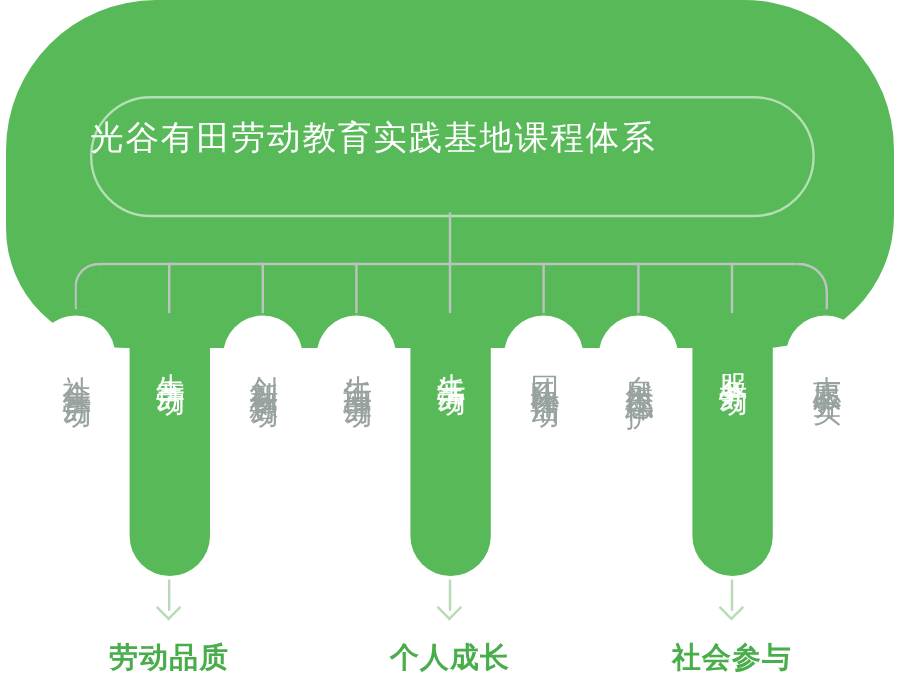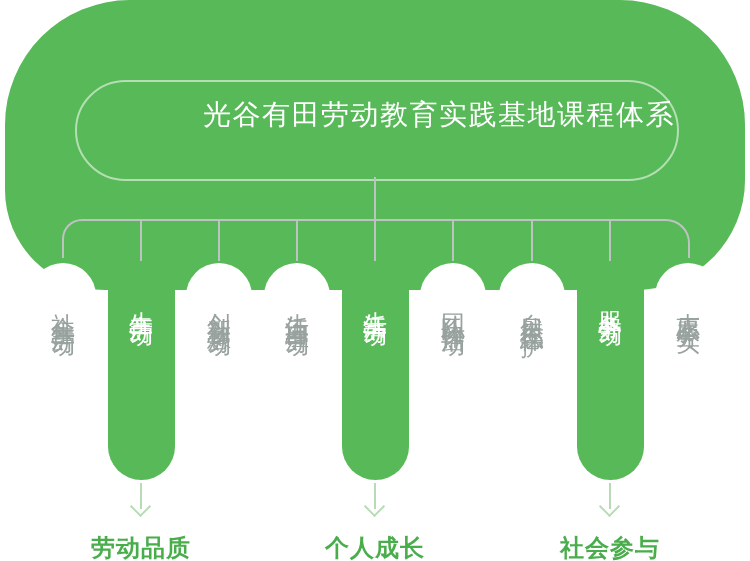--- a/index.html
+++ b/index.html
@@ -31,21 +31,21 @@
     background:var(--green);
     border-radius:0 0 34px 34px;
   }
   .title-outline{
     position:absolute;left:75px;top:80px;width:600px;height:97px;
     border:2px solid var(--outline_white);
     border-radius:52px;
   }
   .title{
     position:absolute;left:75px;top:97px;width:600px;height:36px;
-    text-align:right;color:var(--title_color);
+    text-align:left;color:var(--title_color);
     font-size:28px;font-weight:500;letter-spacing:1.5px;line-height:36px;
     white-space:nowrap;
   }
   .trunk{position:absolute;left:374px;top:177px;width:2px;height:44px;background:var(--line_gray);}
   .hline{position:absolute;left:83px;top:219px;width:580px;height:2px;background:var(--line_gray);}
   .elbow-left{
     position:absolute;left:62px;top:219px;width:22px;height:39px;
     border-left:2px solid var(--line_gray);border-top:2px solid var(--line_gray);
     border-top-left-radius:20px;box-sizing:border-box;
   }

